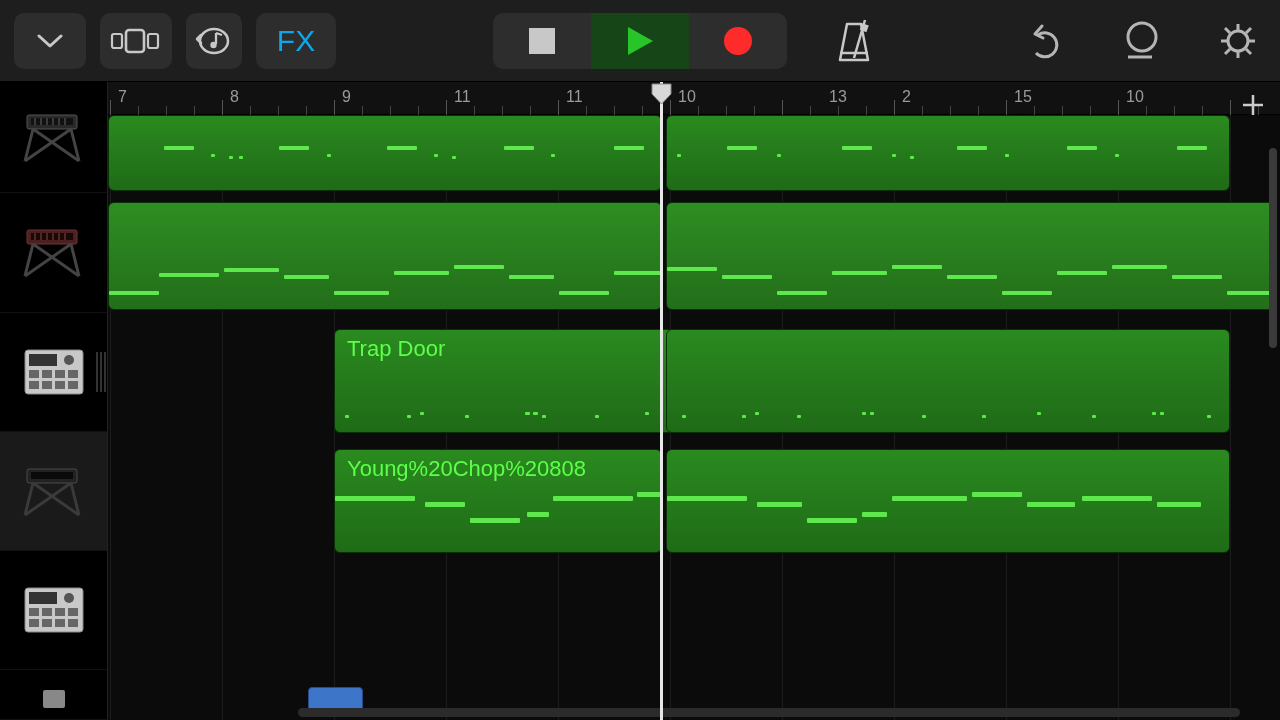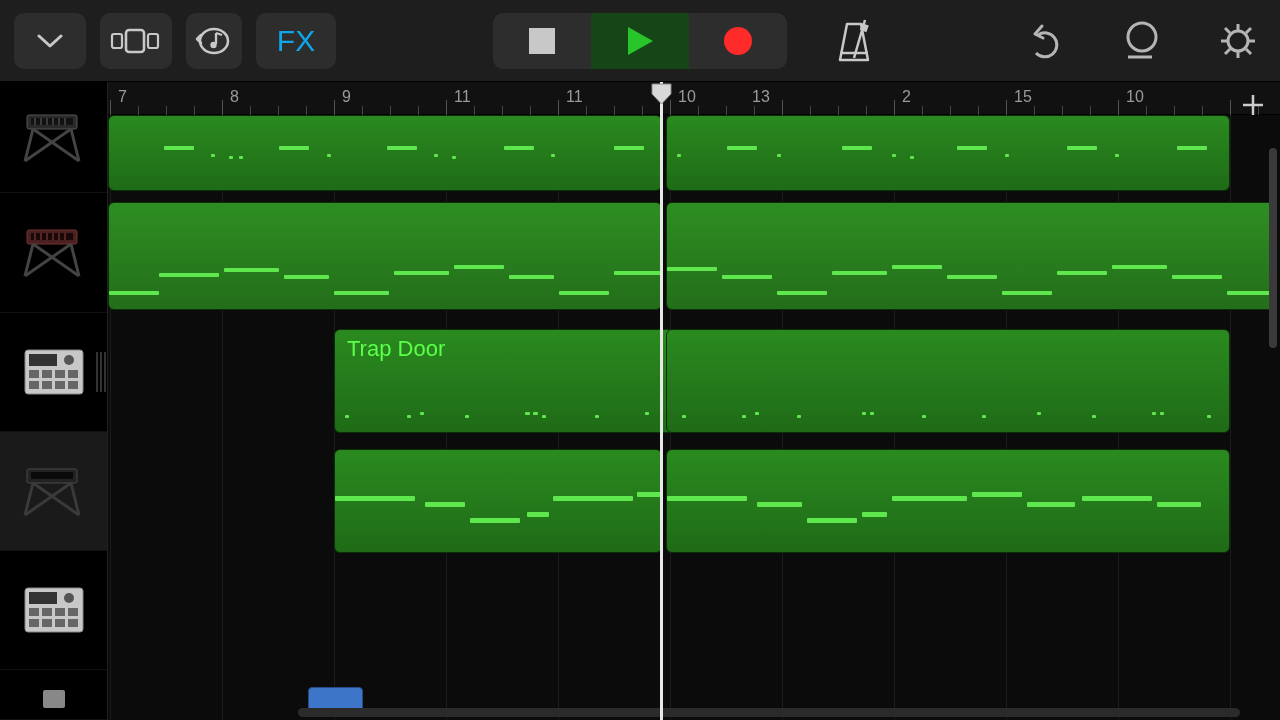--- a/index.html
+++ b/index.html
@@ -257,21 +257,21 @@
         </svg>
     </div>
 
     <div class="ruler">
       <span class="bar-label" style="left:10px">7</span>
       <span class="bar-label" style="left:122px">8</span>
       <span class="bar-label" style="left:234px">9</span>
       <span class="bar-label" style="left:346px">11</span>
       <span class="bar-label" style="left:458px">11</span>
       <span class="bar-label" style="left:570px">10</span>
-      <span class="bar-label" style="left:644px">13</span>
+      <span class="bar-label" style="left:721px">13</span>
       <span class="bar-label" style="left:794px">2</span>
       <span class="bar-label" style="left:906px">15</span>
       <span class="bar-label" style="left:1018px">10</span>
     <div class="tick" style="left: 2px;"></div>
         <div class="tick small" style="left: 30px;"></div>
         <div class="tick small" style="left: 58px;"></div>
         <div class="tick small" style="left: 86px;"></div>
         <div class="tick" style="left: 114px;"></div>
         <div class="tick small" style="left: 142px;"></div>
         <div class="tick small" style="left: 170px;"></div>
@@ -402,20 +402,21 @@
         <div class="midi-note thin" style="left:255px;top:85px;width:4px"></div>
         <div class="midi-note thin" style="left:315px;top:85px;width:4px"></div>
         <div class="midi-note thin" style="left:370px;top:82px;width:4px"></div>
         <div class="midi-note thin" style="left:425px;top:85px;width:4px"></div>
         <div class="midi-note thin" style="left:485px;top:82px;width:4px"></div>
         <div class="midi-note thin" style="left:493px;top:82px;width:4px"></div>
         <div class="midi-note thin" style="left:540px;top:85px;width:4px"></div>
       </div>
 
       <div class="region" style="top:334px;height:104px;left:226px;width:328px">
+        <span class="region-label">Young%20Chop%20808</span>
         <div class="midi-note" style="left:0;top:46px;width:80px;height:5px"></div>
         <div class="midi-note" style="left:90px;top:52px;width:40px;height:5px"></div>
         <div class="midi-note" style="left:135px;top:68px;width:50px;height:5px"></div>
         <div class="midi-note" style="left:192px;top:62px;width:22px;height:5px"></div>
         <div class="midi-note" style="left:218px;top:46px;width:80px;height:5px"></div>
         <div class="midi-note" style="left:302px;top:42px;width:25px;height:5px"></div>
       </div>
       <div class="region" style="top:334px;height:104px;left:558px;width:564px">
         <div class="midi-note" style="left:0;top:46px;width:80px;height:5px"></div>
         <div class="midi-note" style="left:90px;top:52px;width:45px;height:5px"></div>

